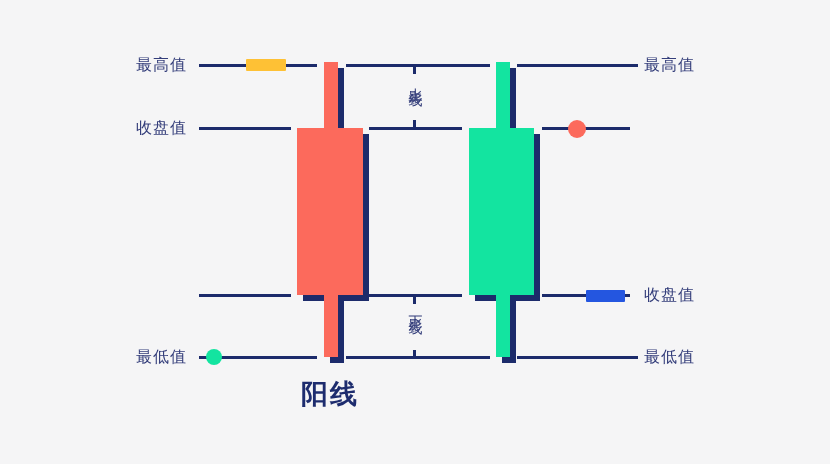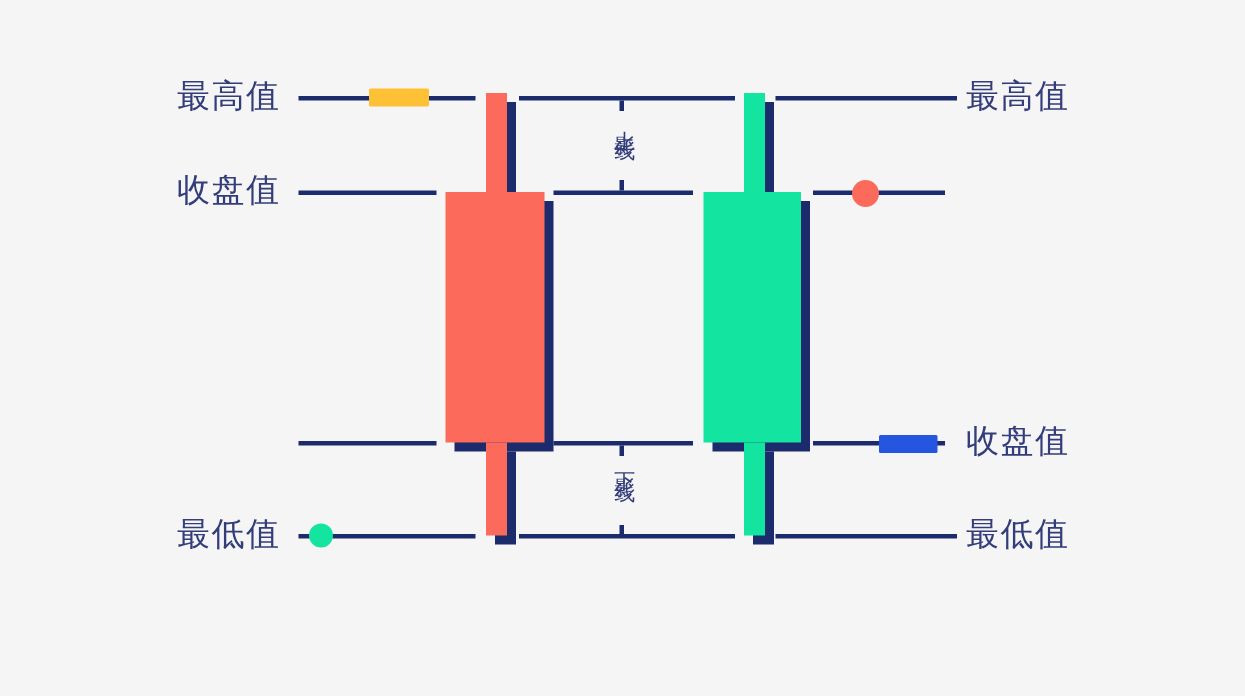--- a/index.html
+++ b/index.html
@@ -33,21 +33,21 @@
   .part { position: absolute; }
   .navy  { background: #1c2b6b; }
   .coral { background: #fc6a5c; }
   .green { background: #13e4a0; }
 
   
   .side-label {
     position: absolute;
     height: 20px;
     line-height: 20px;
-    font-size: 22px;
+    font-size: 16px;
     color: #333d7a;
     letter-spacing: 1px;
     white-space: nowrap;
   }
   .side-label.left  { width: 120px; text-align: right; }
   .side-label.right { width: 120px; text-align: left; }
 
   
   .vlabel {
     position: absolute;
@@ -134,14 +134,15 @@
   <div class="marker-rect blue-bg" style="left:586px;top:290px;width:39px"></div>
 
   <div class="side-label left" style="left:67px;top:55px">最高值</div>
   <div class="side-label left" style="left:67px;top:118px">收盘值</div>
   <div class="side-label left" style="left:67px;top:347px">最低值</div>
 
   <div class="side-label right" style="left:644px;top:55px">最高值</div>
   <div class="side-label right" style="left:644px;top:285px">收盘值</div>
   <div class="side-label right" style="left:644px;top:347px">最低值</div>
 
+  <div class="candle-title" style="left:270px;top:376px">阳线</div>
 
 </div>
 
 </body></html>

